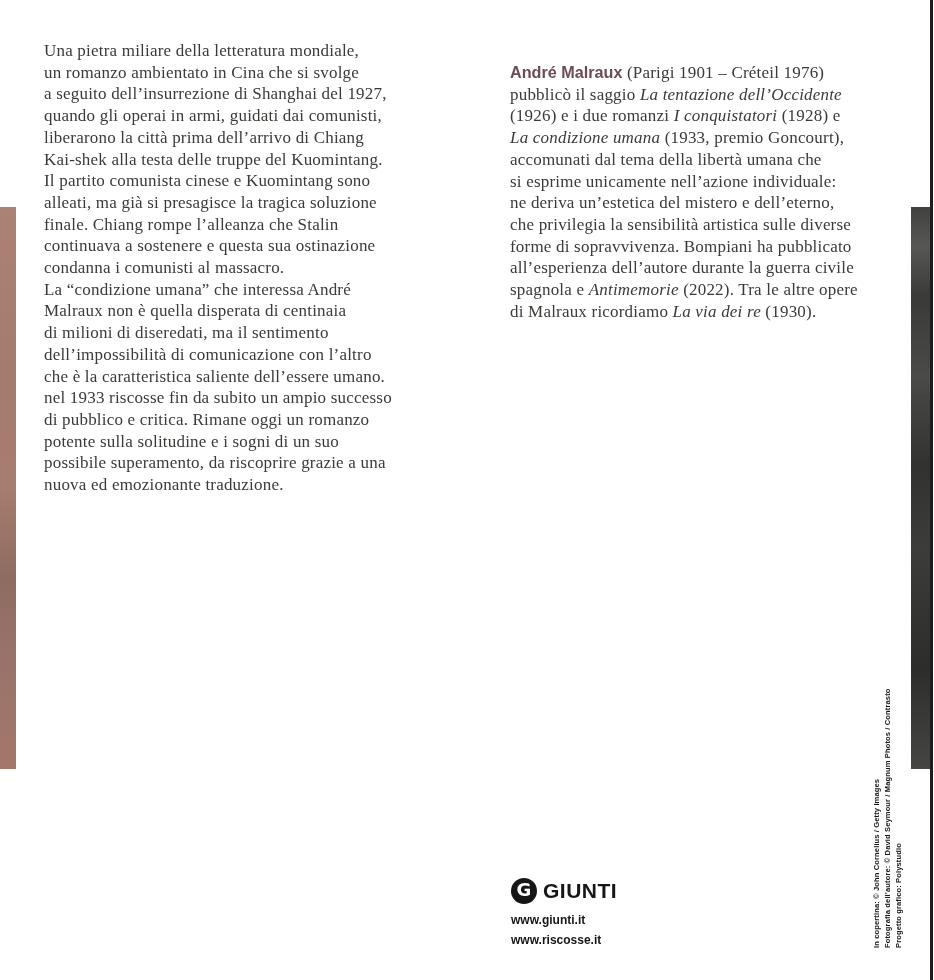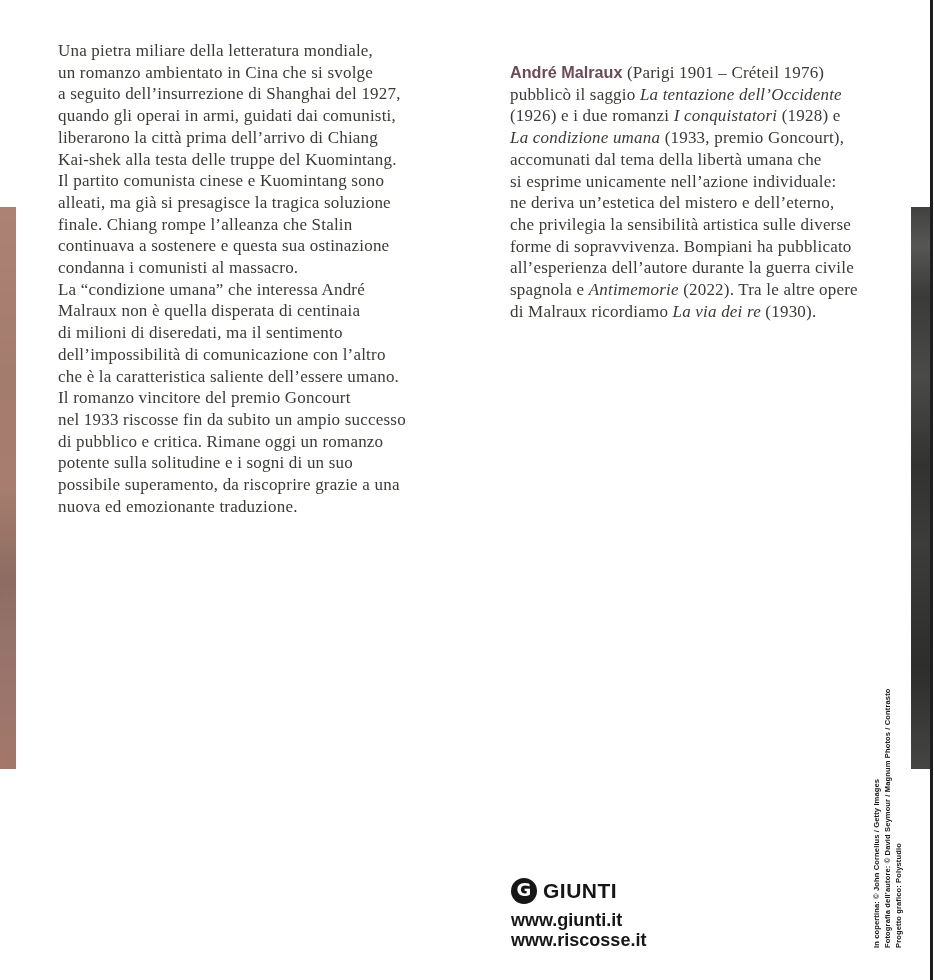--- a/index.html
+++ b/index.html
@@ -12,21 +12,21 @@
     color:var(--body-text,#3c3a37);
   }
   
   .col{
     position:absolute;
     top:40px;
     font-size:17px;
     line-height:21.7px;
     letter-spacing:0.2px;
   }
-  .col-left{left:58px;width:430px;}
+  .col-left{left:44px;width:430px;}
   .col-right{left:510px;width:390px;margin-top:22px;}
   .line{white-space:nowrap;}
   .seg-i{font-style:italic;}
   .seg-b{
     font-family:"Liberation Sans", sans-serif;
     font-weight:700;
     font-size:16.2px;
     color:var(--author-name,#6d4a57);
     letter-spacing:0;
   }
@@ -75,21 +75,21 @@
     color:#fff;
     display:flex;align-items:center;justify-content:center;
     font-family:"DejaVu Sans", sans-serif;
     font-weight:700;font-size:18px;line-height:1;
     padding-bottom:1px;box-sizing:border-box;
   }
   .logo-text{
     font-weight:700;font-size:21px;letter-spacing:0.5px;
     font-family:"Liberation Sans", sans-serif;
   }
-  .links{margin-top:6px;font-weight:700;font-size:18px;line-height:20px;}
+  .links{margin-top:6px;font-weight:700;font-size:12px;line-height:20px;}
 </style>
 </head>
 <body>
 
 <div class="page">
 
   <div class="col col-left">
       <div class="line">Una pietra miliare della letteratura mondiale,</div>
       <div class="line">un romanzo ambientato in Cina che si svolge</div>
       <div class="line">a seguito dell’insurrezione di Shanghai del 1927,</div>
@@ -99,21 +99,20 @@
       <div class="line">Il partito comunista cinese e Kuomintang sono</div>
       <div class="line">alleati, ma già si presagisce la tragica soluzione</div>
       <div class="line">finale. Chiang rompe l’alleanza che Stalin</div>
       <div class="line">continuava a sostenere e questa sua ostinazione</div>
       <div class="line">condanna i comunisti al massacro.</div>
       <div class="line">La “condizione umana” che interessa André</div>
       <div class="line">Malraux non è quella disperata di centinaia</div>
       <div class="line">di milioni di diseredati, ma il sentimento</div>
       <div class="line">dell’impossibilità di comunicazione con l’altro</div>
       <div class="line">che è la caratteristica saliente dell’essere umano.</div>
-      <div class="line">Il romanzo vincitore del premio Goncourt</div>
       <div class="line">nel 1933 riscosse fin da subito un ampio successo</div>
       <div class="line">di pubblico e critica. Rimane oggi un romanzo</div>
       <div class="line">potente sulla solitudine e i sogni di un suo</div>
       <div class="line">possibile superamento, da riscoprire grazie a una</div>
       <div class="line">nuova ed emozionante traduzione.</div>
     </div>
 
   <div class="col col-right">
       <div class="line"><span class="seg-b">André Malraux</span><span> (Parigi 1901 – Créteil 1976)</span></div>
       <div class="line"><span>pubblicò il saggio </span><span class="seg-i">La tentazione dell’Occidente</span></div>

